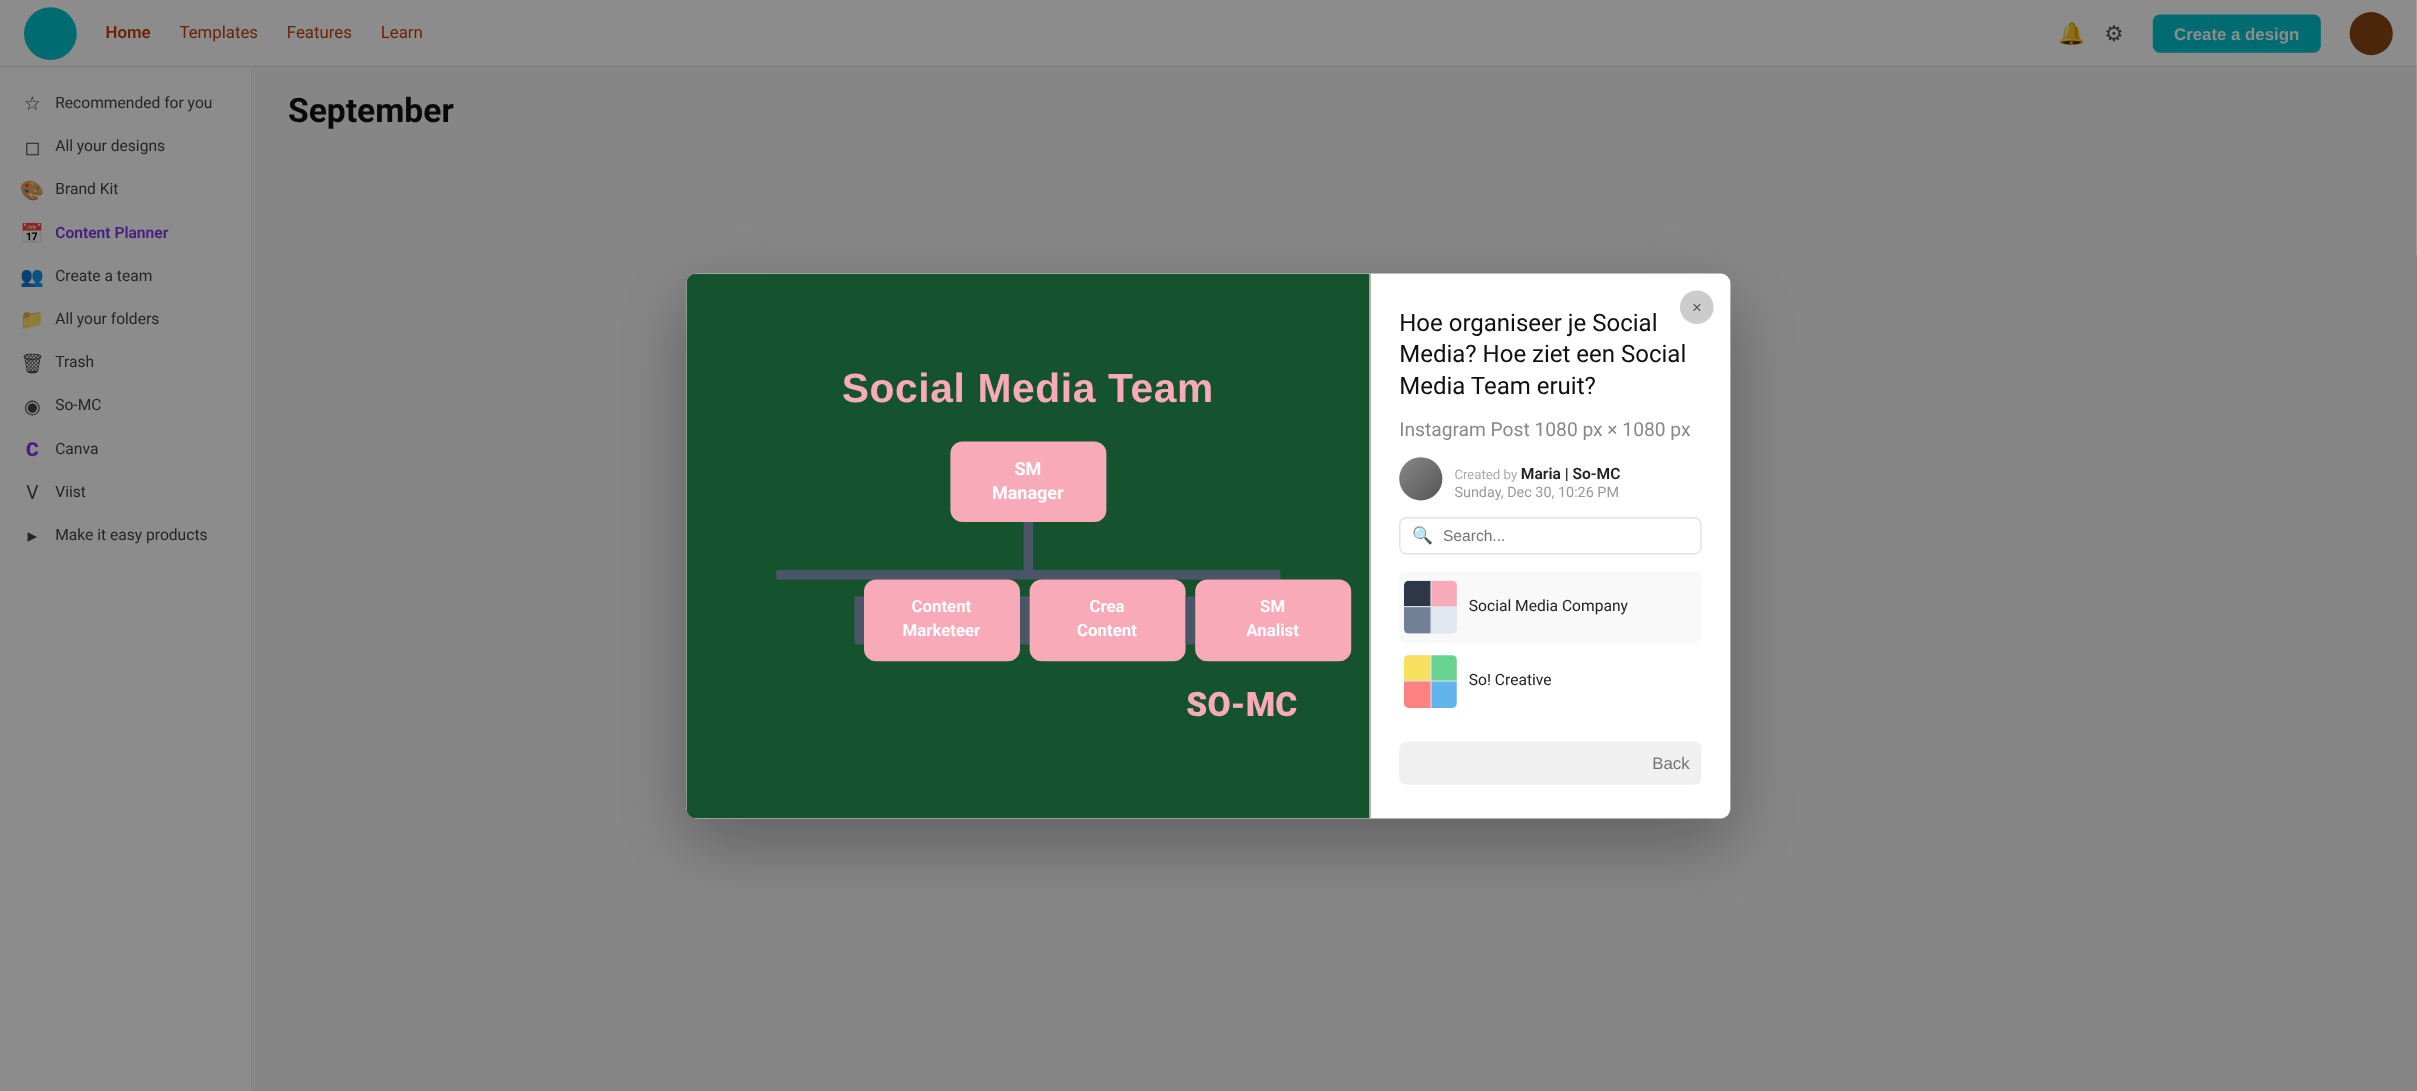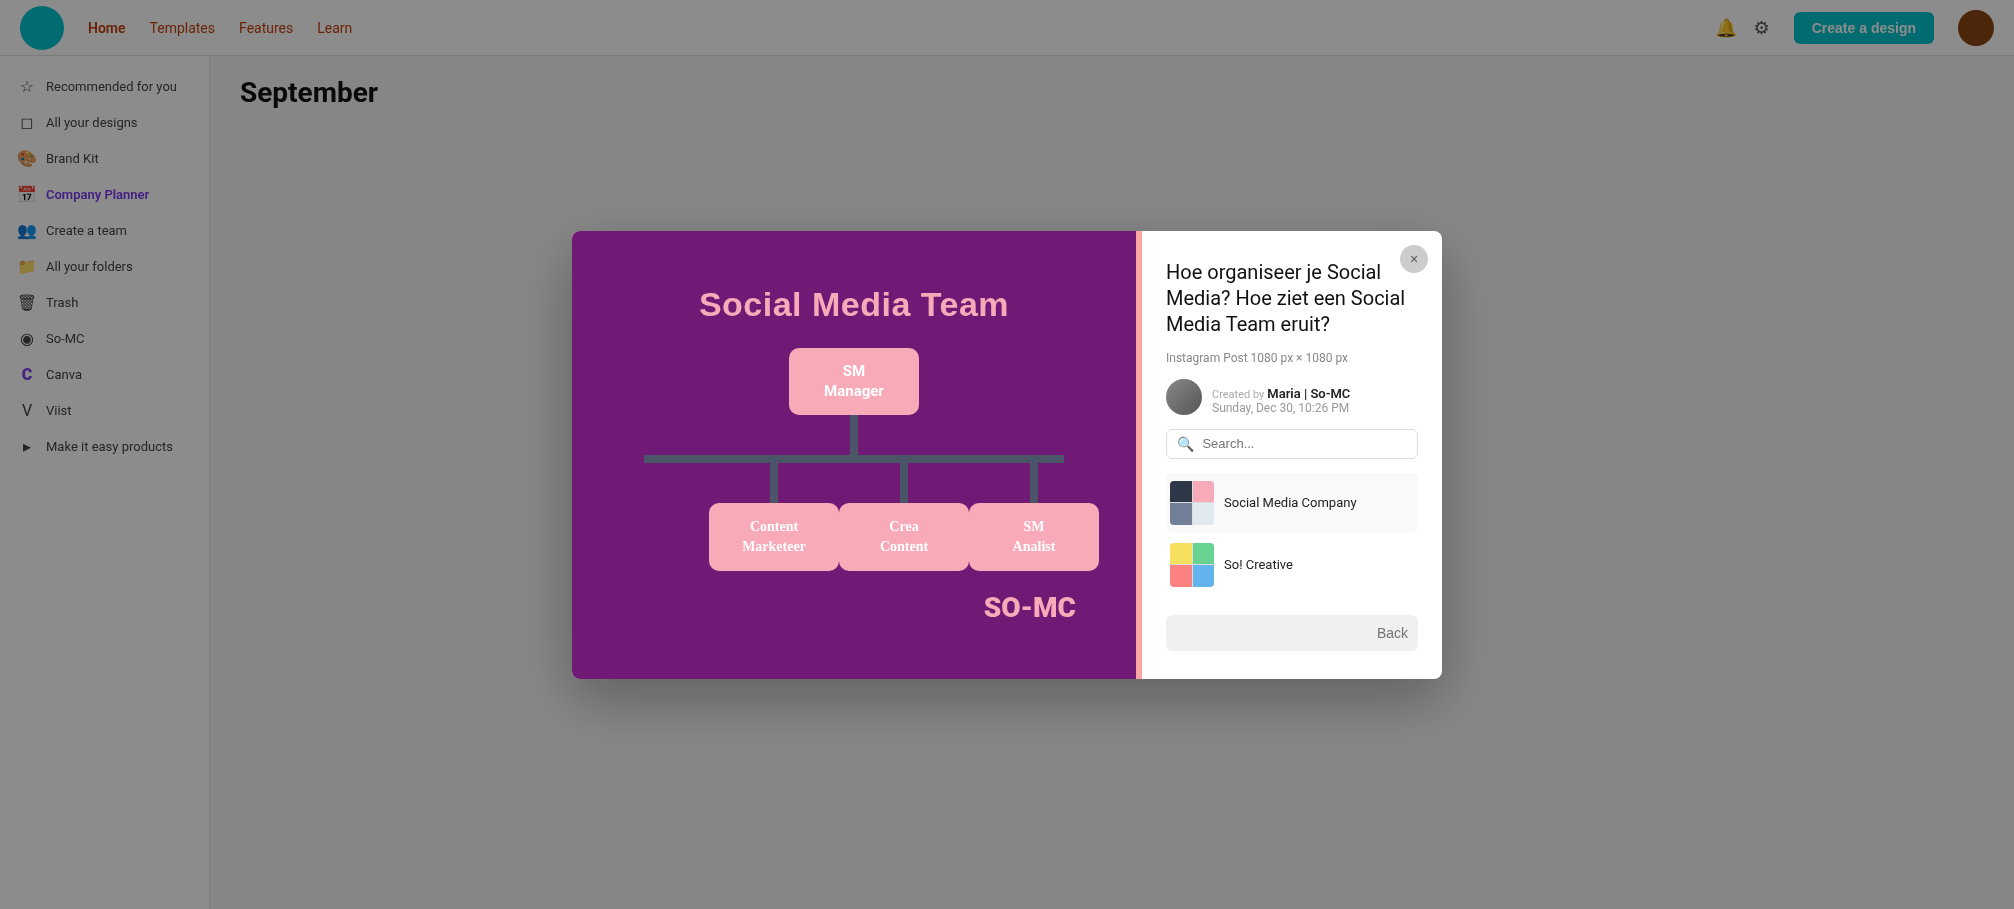--- a/index.html
+++ b/index.html
@@ -126,26 +126,26 @@
       cursor: pointer;
       font-size: 14px;
       display: flex; align-items: center; justify-content: center;
       color: #555;
       z-index: 10;
     }
 
     
     .modal-left {
       flex: 1;
-      background: #701a75;
+      background: #14532d;
       display: flex;
       align-items: center;
       justify-content: center;
       padding: 30px;
-      border-right: 6px solid #fca5a5;
+      border-right: 1px solid #fca5a5;
     }
 
     
     .diagram {
       width: 100%;
       display: flex;
       flex-direction: column;
       align-items: center;
       gap: 0;
     }
@@ -174,23 +174,22 @@
       color: #fff;
       line-height: 1.3;
     }
     .org-connector-vertical {
       width: 8px;
       height: 40px;
       background: #4a5568;
     }
     .org-branch {
       display: flex;
-      flex-direction: column;
-      align-items: center;
-      font-family: Liberation Serif, serif;
+      flex-direction: row;
+      align-items: center;
     }
     .org-branch-connector {
       width: 8px;
       height: 40px;
       background: #4a5568;
     }
     .org-bottom-box {
       background: #f9aab8;
       border-radius: 10px;
       width: 130px;
@@ -223,21 +222,21 @@
       gap: 14px;
       overflow-y: auto;
     }
     .modal-heading {
       font-size: 20px;
       font-weight: 400;
       color: #111;
       line-height: 1.3;
     }
     .modal-meta {
-      font-size: 12px;
+      font-size: 16px;
       color: #888;
     }
     .creator-row {
       display: flex;
       align-items: flex-end;
       gap: 10px;
     }
     .creator-avatar {
       width: 36px; height: 36px;
       border-radius: 50%;
@@ -361,21 +360,21 @@
   <div class="sidebar-item">
     <span class="sidebar-icon">◻</span>
     <span>All your designs</span>
   </div>
   <div class="sidebar-item">
     <span class="sidebar-icon">🎨</span>
     <span>Brand Kit</span>
   </div>
   <div class="sidebar-item active">
     <span class="sidebar-icon">📅</span>
-    <span>Company Planner</span>
+    <span>Content Planner</span>
   </div>
   <div class="sidebar-item">
     <span class="sidebar-icon">👥</span>
     <span>Create a team</span>
   </div>
   <div class="sidebar-item">
     <span class="sidebar-icon">📁</span>
     <span>All your folders</span>
   </div>
   <div class="sidebar-item">

